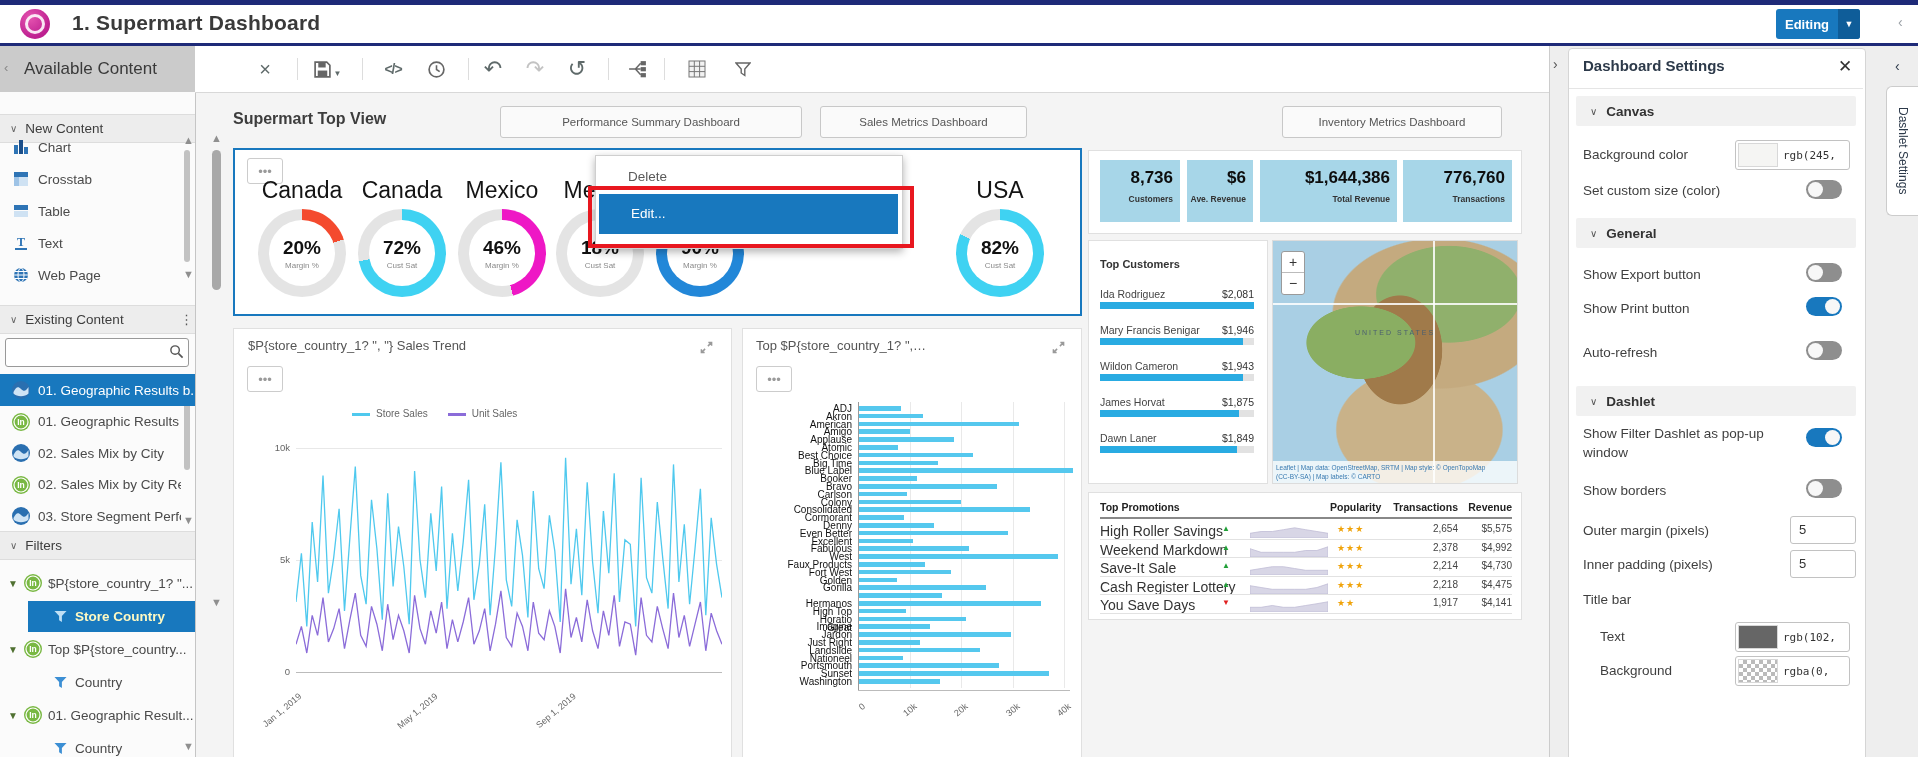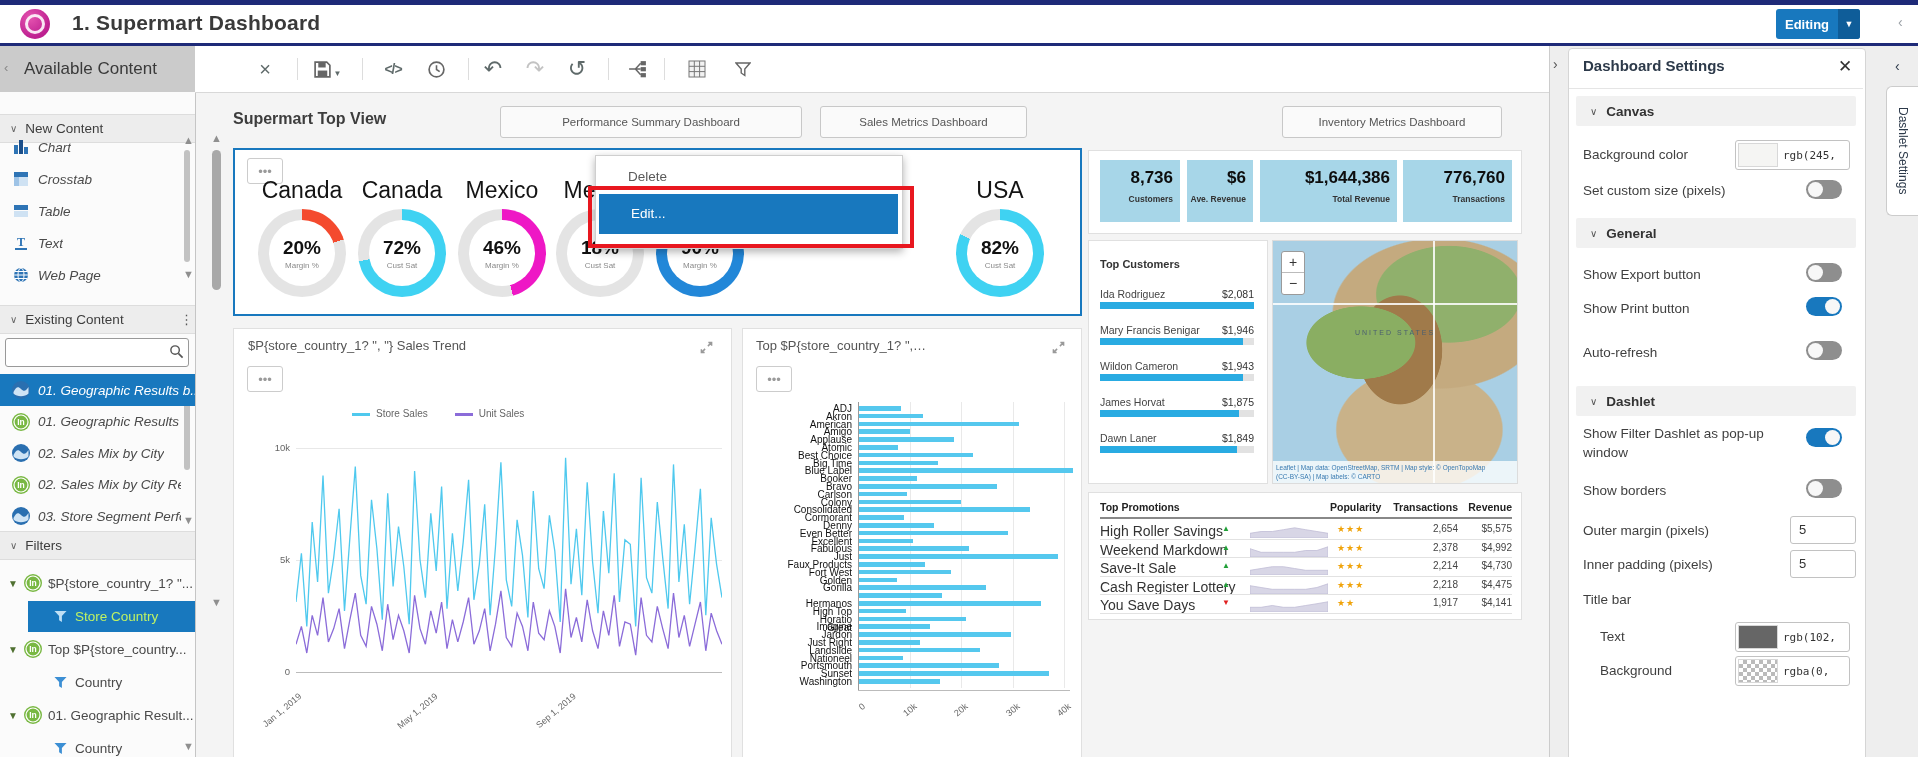--- a/index.html
+++ b/index.html
@@ -24,33 +24,33 @@
   
   .sidebar{left:0;top:46px;width:195px;height:711px;background:#fbfbfb;border-right:1px solid #c5c5c5;overflow:hidden;}
   .sb-head{left:0;top:46px;width:195px;height:46px;background:#cbcbcb;display:flex;align-items:center;}
   .sb-head-collapse{position:absolute;left:4px;top:14px;color:#8a8a8a;font-size:13px;}
   .sb-head-label{margin-left:24px;font-size:17px;color:#3a3a3a;}
   .secbar{left:0;width:195px;height:27px;background:#ededed;border-top:1px solid #ddd;border-bottom:1px solid #ddd;
           display:flex;align-items:center;font-size:13.5px;color:#3d3d3d;}
   .secbar .chev{margin:0 8px 0 10px;font-size:10px;color:#666;}
   .sb-item{left:0;width:181px;height:32px;display:flex;align-items:center;cursor:pointer;}
   .sb-item .ic{margin:0 0 0 12px;width:18px;height:18px;display:flex;align-items:center;justify-content:center;}
-  .sb-item .tx{margin-left:8px;font-size:13.5px;color:#4a4a4a;white-space:nowrap;overflow:hidden;font-style:italic;}
+  .sb-item .tx{margin-left:8px;font-size:13.5px;color:#4a4a4a;white-space:nowrap;overflow:hidden;}
   .sb-item.sel{background:#1878be;width:195px;}
   .sb-item.sel .tx{color:#fff;}
   .sb-search{left:5px;top:338px;width:182px;height:27px;background:#fff;border:1px solid #999;border-radius:3px;}
   .sb-thumb{background:#c2c2c2;border-radius:3px;}
   .tree-row{left:0;width:195px;height:32px;display:flex;align-items:center;cursor:pointer;}
   .tree-row .tw{margin-left:8px;font-size:10px;color:#4f7030;}
   .tree-row .ic{margin-left:6px;width:18px;height:18px;}
   .tree-row .tx{margin-left:6px;font-size:13.5px;color:#4a4a4a;white-space:nowrap;overflow:hidden;}
   .tree-leaf{left:28px;width:167px;height:31px;display:flex;align-items:center;cursor:pointer;}
   .tree-leaf .tx{margin-left:8px;font-size:13.5px;color:#4a4a4a;}
   .tree-leaf.sel{background:#1878be;}
-  .tree-leaf.sel .tx{color:#bef264;font-weight:normal;text-align:center;}
+  .tree-leaf.sel .tx{color:#fef9c3;font-weight:bold;text-align:center;}
   
   .toolbar{left:195px;top:46px;width:1354px;height:46px;background:#fff;border-bottom:1px solid #d8d8d8;}
   .tbi{position:absolute;top:56px;height:26px;display:flex;align-items:center;justify-content:center;
        color:#5f6a6a;cursor:pointer;}
   .tbi.glyph{font-size:22px;}
   .tbsep{position:absolute;top:58px;width:1px;height:22px;background:#ddd;}
   
   .canvas-title{left:233px;top:110px;font-size:16px;font-weight:bold;color:#3d3d3d;}
   .navbtn{position:absolute;top:106px;height:30px;background:#fafafa;border:1px solid #c8c8c8;border-radius:3px;
           display:flex;align-items:center;justify-content:center;font-size:11.5px;color:#555;cursor:pointer;}
@@ -68,21 +68,21 @@
   .ring .met{font-size:8px;color:#8a8a8a;margin-top:2px;}
   
   .ctxmenu{left:595px;top:155px;width:306px;height:92px;background:#fff;border:1px solid #cfcfcf;
            box-shadow:0 3px 8px rgba(0,0,0,.3);z-index:40;}
   .ctx-item{position:absolute;left:0;width:100%;height:26px;line-height:26px;padding-left:32px;box-sizing:border-box;
            font-size:13.5px;color:#5a5a5a;cursor:pointer;}
   .ctx-item.hl{left:3px;width:299px;height:40px;line-height:40px;background:#1878be;color:#fff;}
   .redbox{left:588px;top:186px;width:318px;height:54px;border:4px solid #e8171f;z-index:45;}
   
   .panel-title{position:absolute;font-size:13px;color:#555;white-space:nowrap;}
-  .legend{position:absolute;display:flex;gap:27px;align-items:flex-end;font-size:10px;color:#666;}
+  .legend{position:absolute;display:flex;gap:20px;align-items:flex-end;font-size:10px;color:#666;}
   .legend .sw{display:inline-block;width:18px;height:3px;margin-right:6px;vertical-align:middle;}
   .gl-h{position:absolute;height:1px;background:#e8e8e8;}
   .gl-v{position:absolute;width:1px;background:#e9e9e9;}
   .axline{position:absolute;background:#bbb;}
   .ytick{position:absolute;width:28px;text-align:right;font-size:9.5px;color:#666;}
   .rlab{position:absolute;font-size:9px;color:#666;transform:rotate(-40deg);transform-origin:100% 50%;white-space:nowrap;}
   .bar{position:absolute;height:4.5px;}
   .blab{position:absolute;font-size:10px;color:#111;white-space:nowrap;}
   
   .kpi{position:absolute;top:160px;height:62px;background:#a7d6e8;box-sizing:border-box;padding:8px 7px 0 0;text-align:right;}
@@ -351,21 +351,21 @@
 
   <div class="set-secbar" style="top:96px;">
     <span class="chev">∨</span>
       <span>Canvas</span>
   </div>
   <div class="set-lbl" style="top:147px;">Background color</div>
   <div class="cinput" style="top:140px;">
     <span class="swatch" style="background:#f5f5f3;"></span>
     <span class="cval">rgb(245,</span>
   </div>
-  <div class="set-lbl" style="top:183px;">Set custom size (pixels)</div>
+  <div class="set-lbl" style="top:183px;">Set custom size (color)</div>
   <div class="togl" style="left:1806px;top:180px;"></div>
 
   <div class="set-secbar" style="top:218px;">
     <span class="chev">∨</span>
       <span>General</span>
   </div>
   <div class="set-lbl" style="top:267px;">Show Export button</div>
   <div class="togl" style="left:1806px;top:263px;"></div>
   <div class="set-lbl" style="top:301px;">Show Print button</div>
   <div class="togl on" style="left:1806px;top:297px;"></div>
@@ -651,21 +651,21 @@
     <div class="blab" style="position: absolute; right: 1066px; top: 512.2px;">Cormorant</div>
     <div class="bar" style="position: absolute; left: 859px; top: 523px; width: 75.2px; background: rgb(85, 200, 238);"></div>
     <div class="blab" style="position: absolute; right: 1066px; top: 520px;">Denny</div>
     <div class="bar" style="position: absolute; left: 859px; top: 530.8px; width: 148.8px; background: rgb(85, 200, 238);"></div>
     <div class="blab" style="position: absolute; right: 1066px; top: 527.8px;">Even Better</div>
     <div class="bar" style="position: absolute; left: 859px; top: 538.6px; width: 54.1px; background: rgb(85, 200, 238);"></div>
     <div class="blab" style="position: absolute; right: 1066px; top: 535.6px;">Excellent</div>
     <div class="bar" style="position: absolute; left: 859px; top: 546.4px; width: 109.7px; background: rgb(85, 200, 238);"></div>
     <div class="blab" style="position: absolute; right: 1066px; top: 543.4px;">Fabulous</div>
     <div class="bar" style="position: absolute; left: 859px; top: 554.2px; width: 199.3px; background: rgb(85, 200, 238);"></div>
-    <div class="blab" style="position: absolute; right: 1066px; top: 551.2px;">Just</div>
+    <div class="blab" style="position: absolute; right: 1066px; top: 551.2px;">West</div>
     <div class="bar" style="position: absolute; left: 859px; top: 562px; width: 66.4px; background: rgb(85, 200, 238);"></div>
     <div class="blab" style="position: absolute; right: 1066px; top: 559px;">Faux Products</div>
     <div class="bar" style="position: absolute; left: 859px; top: 569.8px; width: 91.7px; background: rgb(85, 200, 238);"></div>
     <div class="blab" style="position: absolute; right: 1066px; top: 566.8px;">Fort West</div>
     <div class="bar" style="position: absolute; left: 859px; top: 577.6px; width: 37.6px; background: rgb(85, 200, 238);"></div>
     <div class="blab" style="position: absolute; right: 1066px; top: 574.6px;">Golden</div>
     <div class="bar" style="position: absolute; left: 859px; top: 585.4px; width: 126.7px; background: rgb(85, 200, 238);"></div>
     <div class="blab" style="position: absolute; right: 1066px; top: 582.4px;">Gorilla</div>
     <div class="bar" style="position: absolute; left: 859px; top: 593.2px; width: 83.4px; background: rgb(85, 200, 238);"></div>
     <div class="blab" style="position: absolute; right: 1066px; top: 622px;">Great</div>

